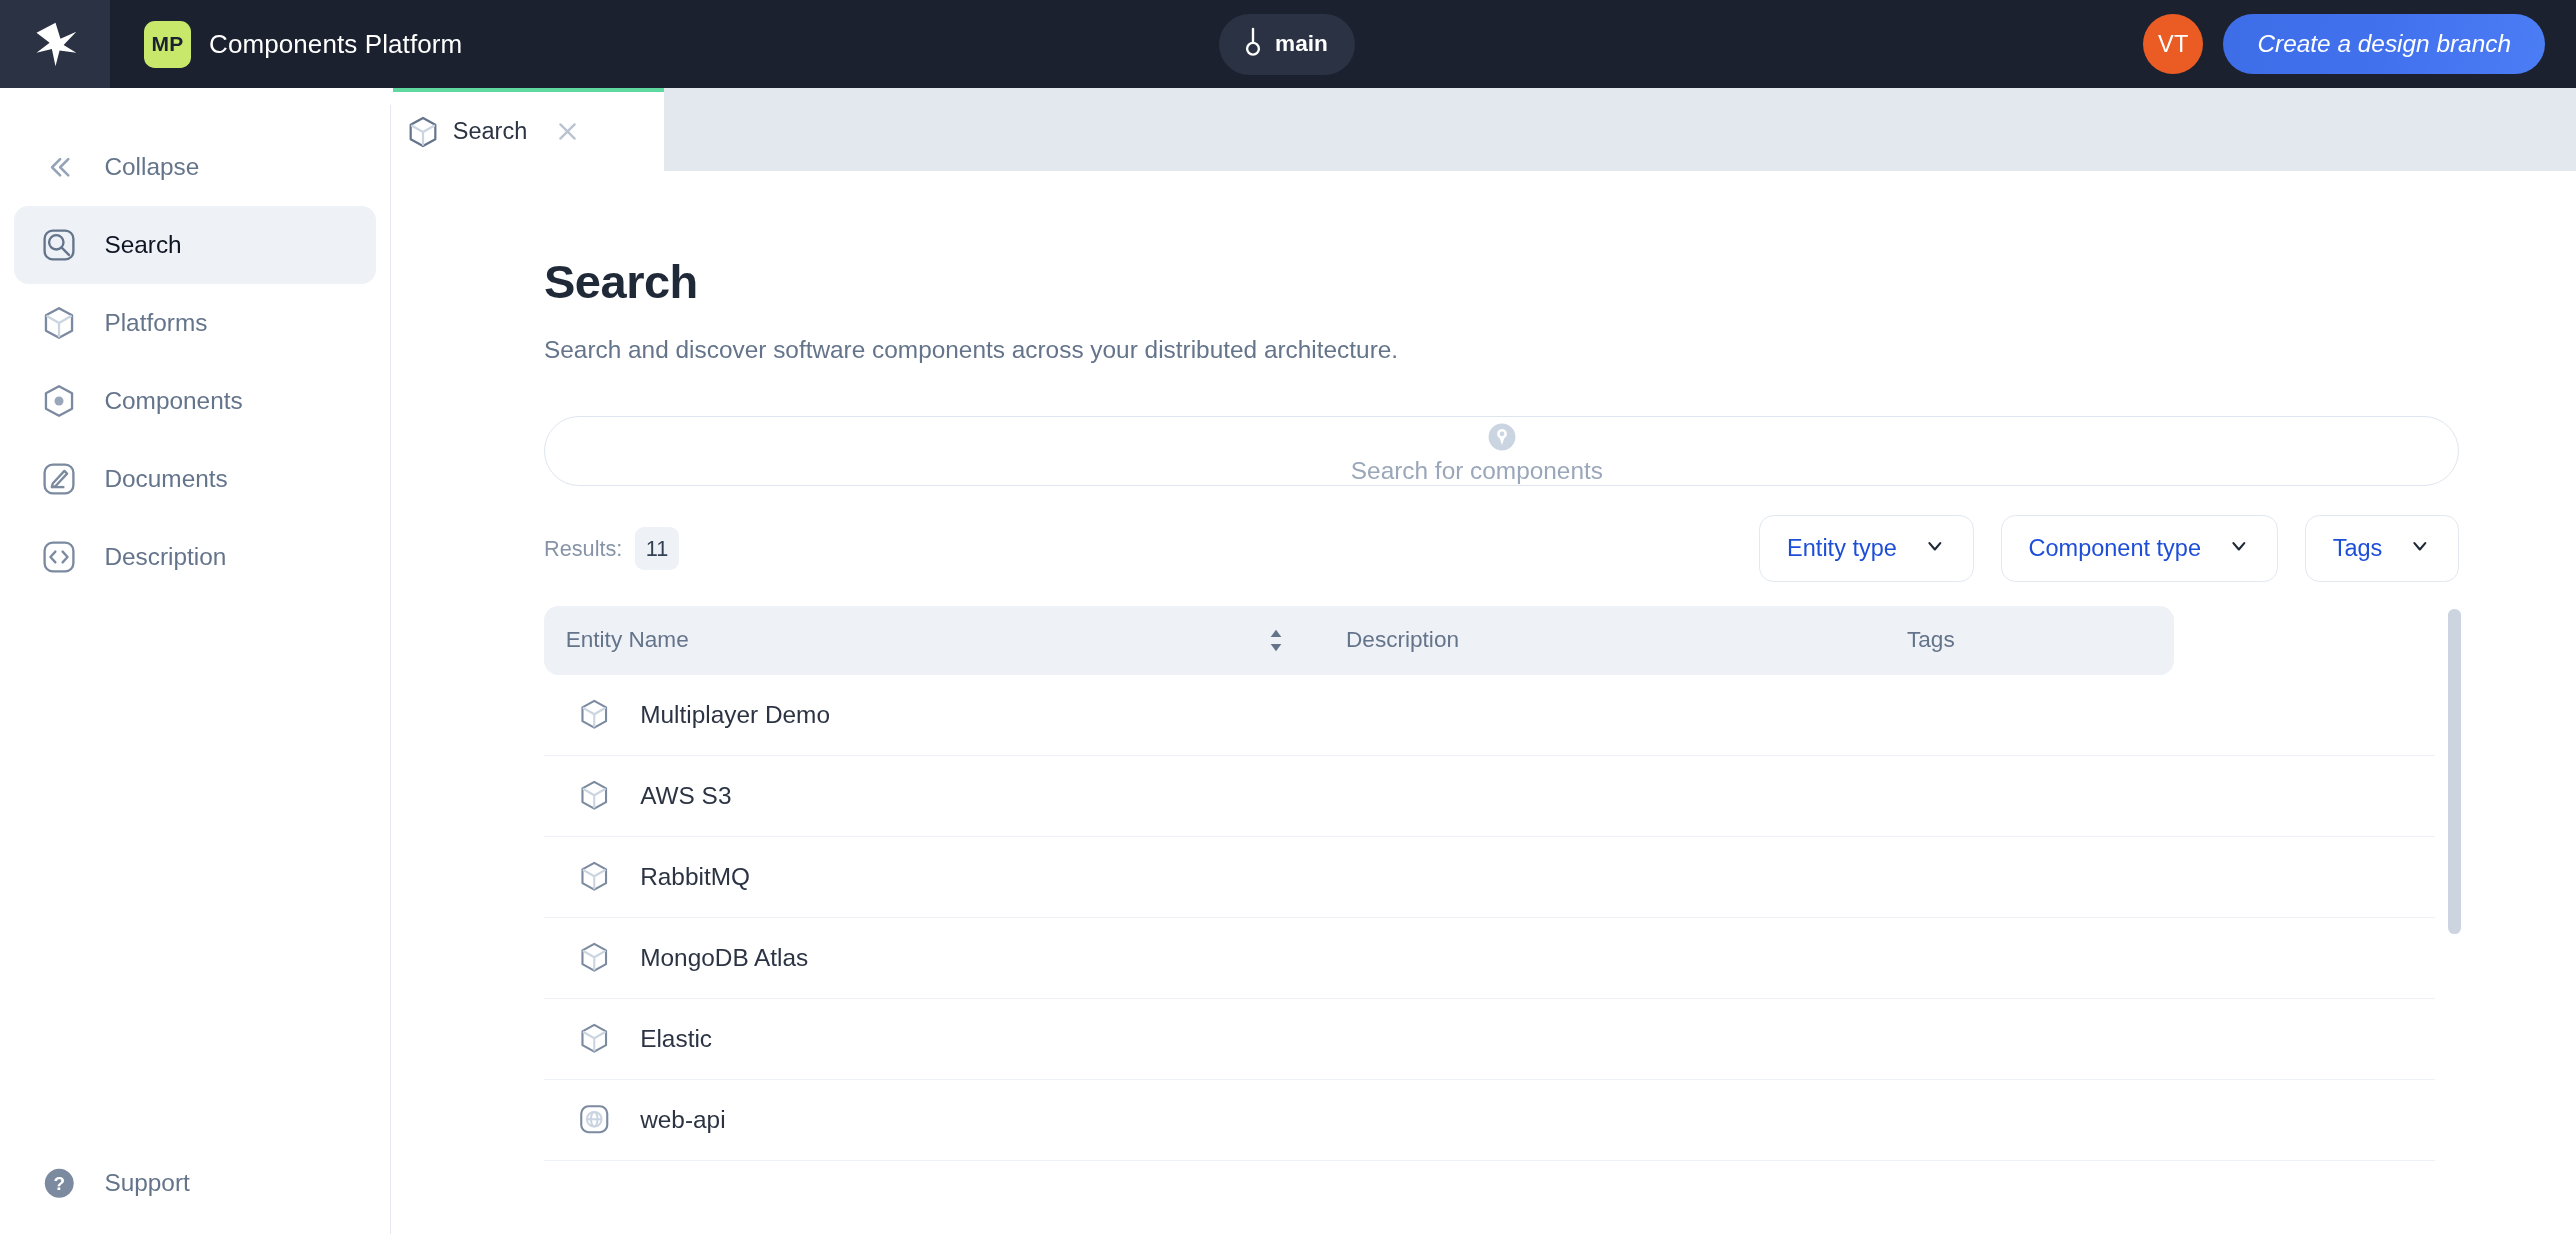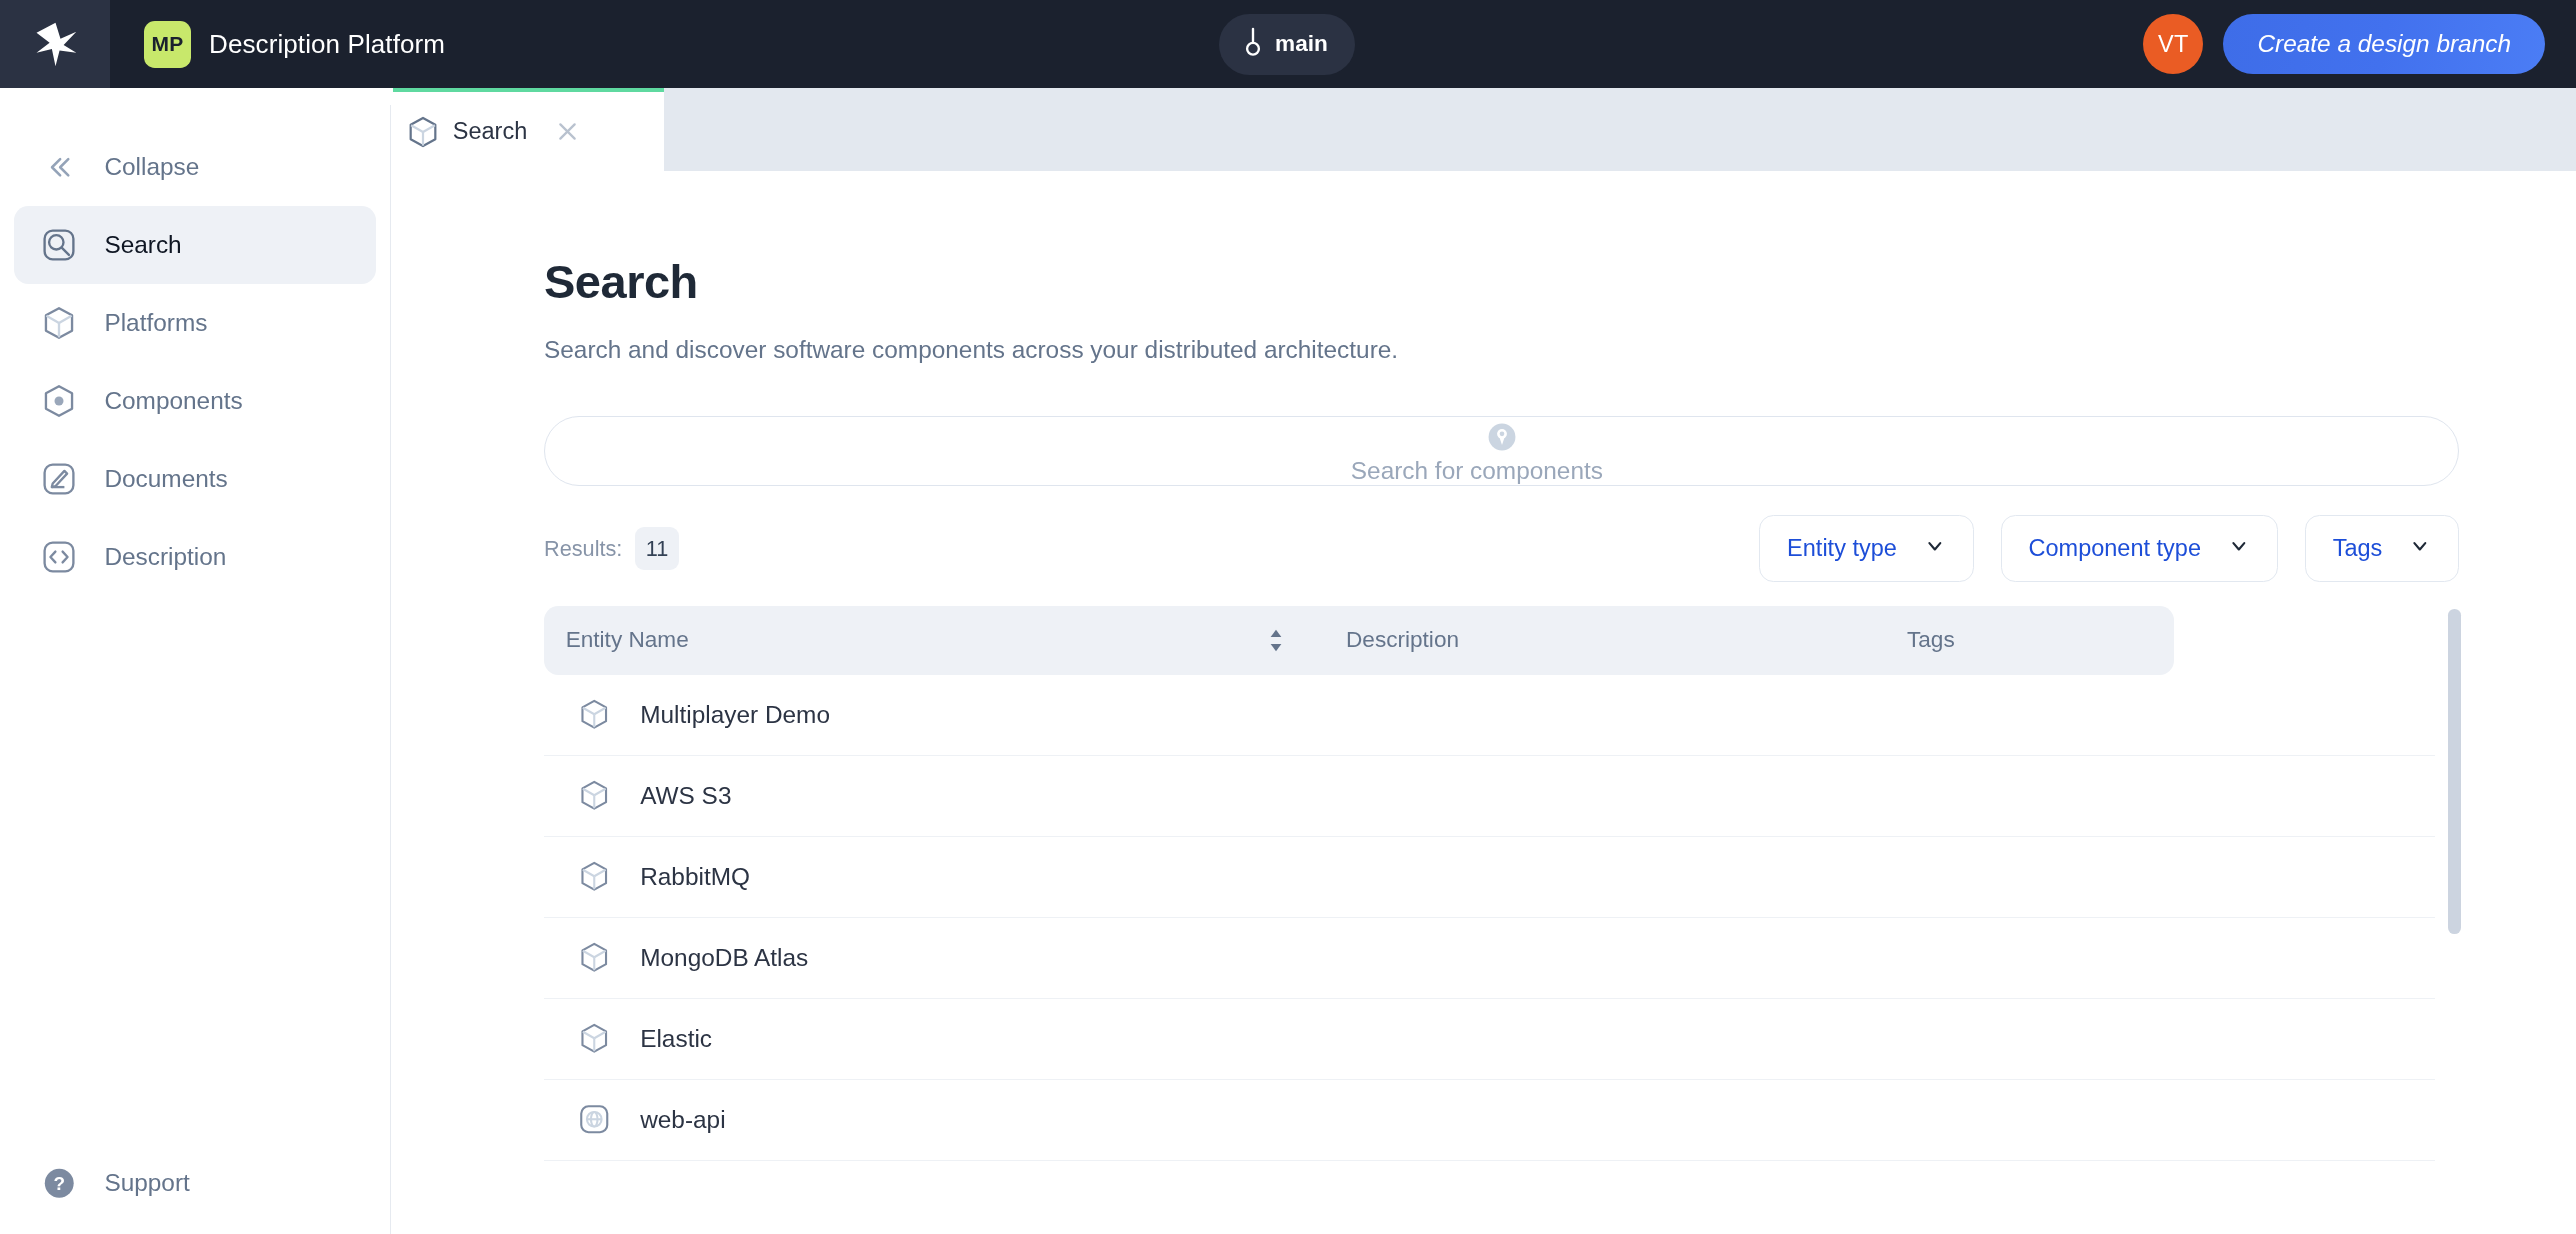--- a/index.html
+++ b/index.html
@@ -245,21 +245,21 @@
   <div class="logo-box">
     <span class="logo-star">
       <svg viewBox="0 0 52 52" width="47" height="47" fill="#ffffff">
         <path d="M26 2 L31.5 19.5 L49 12 L35 26.5 L49 35 L30.5 32.5 L26 50 L22 31 L5 35 L19.5 24 L5 13 Z"></path>
       </svg>
     </span>
   </div>
 
   <div class="brand">
     <div class="brand-badge">MP</div>
-    <div class="brand-title">Description Platform</div>
+    <div class="brand-title">Components Platform</div>
   </div>
 
   <div class="branch-pill">
     <span>
       <svg width="20" height="29" viewBox="0 0 22 32" fill="none" stroke="#ffffff" stroke-width="2.6">
         <circle cx="11" cy="24" r="6.5"></circle>
         <line x1="11" y1="2" x2="11" y2="17" stroke-linecap="round"></line>
       </svg>
     </span>
     <span>main</span>

